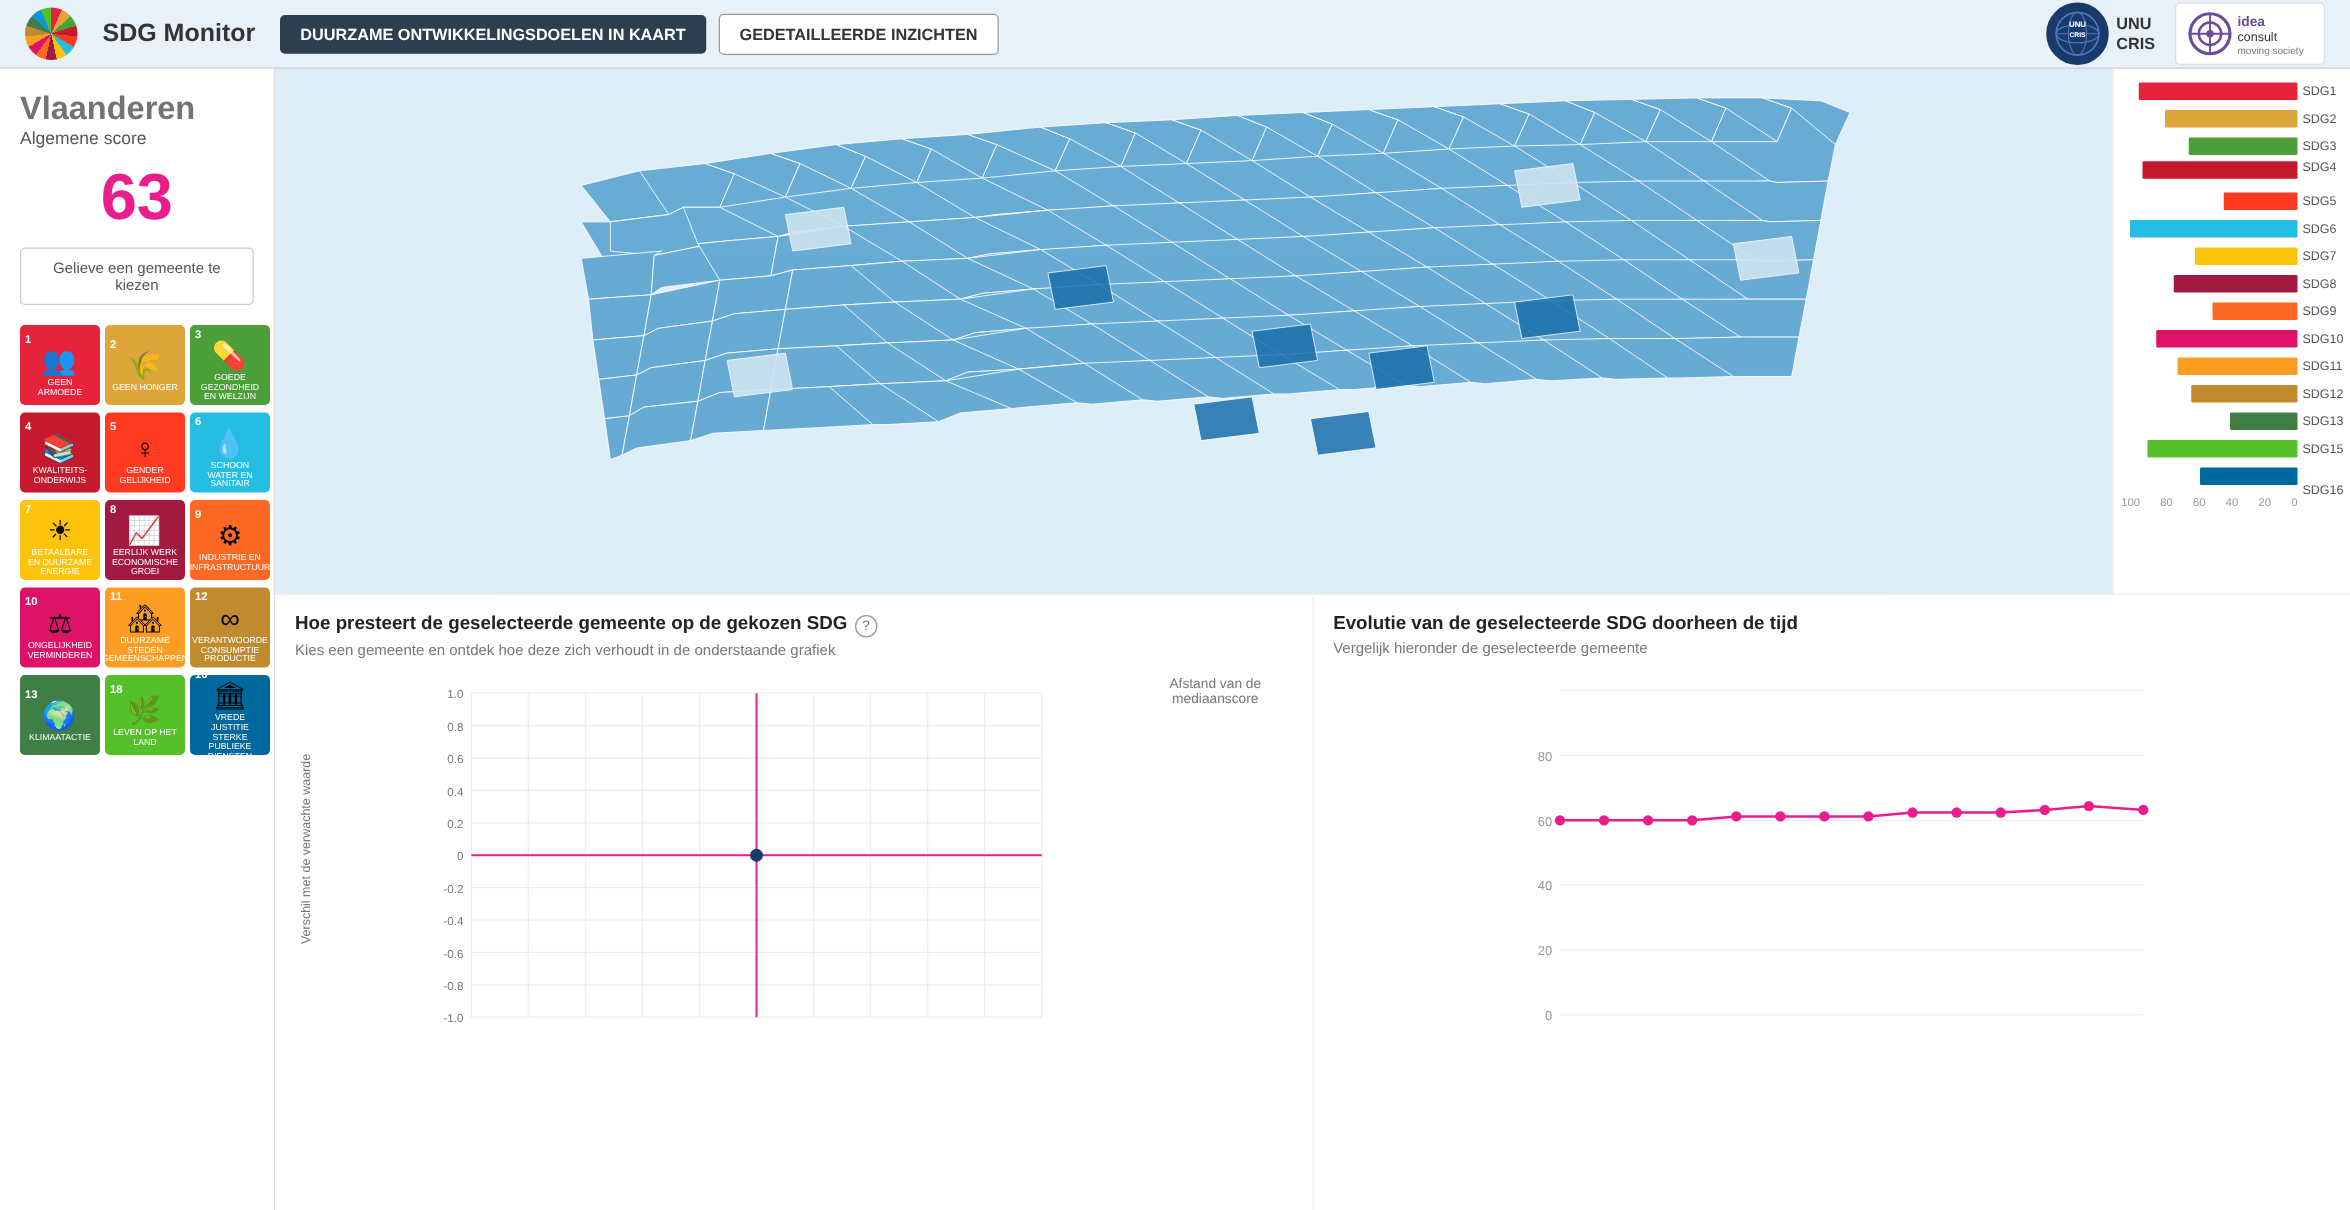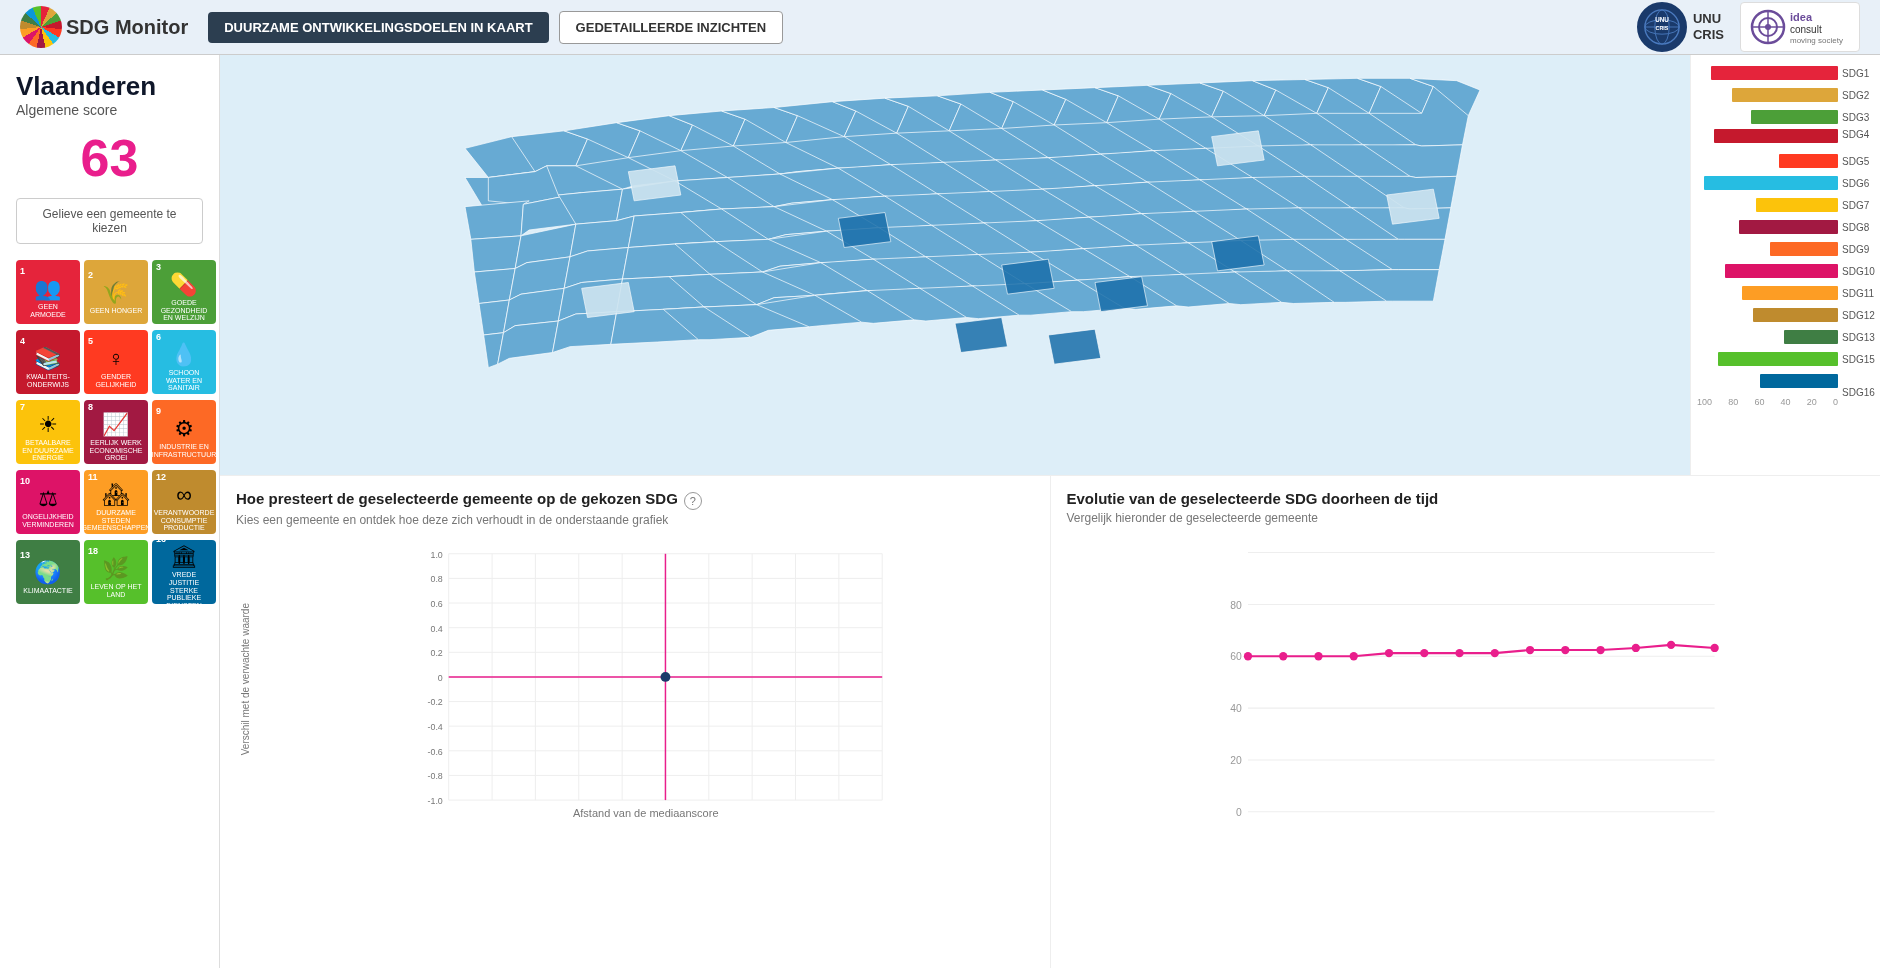--- a/index.html
+++ b/index.html
@@ -10,21 +10,21 @@
       background: #e8f0f8;
       height: 55px;
       display: flex;
       align-items: center;
       padding: 0 20px;
       border-bottom: 1px solid #ccc;
     }
     .header-logo {
       display: flex;
       align-items: center;
-      gap: 4px;
+      gap: 20px;
       margin-right: 20px;
     }
     .sdg-wheel {
       width: 42px; height: 42px;
       border-radius: 50%;
       background: conic-gradient(
         #e5243b 0deg 24deg,
         #dda63a 24deg 48deg,
         #4c9f38 48deg 72deg,
         #c5192d 72deg 96deg,
@@ -94,21 +94,21 @@
     }
 
     
     .sidebar {
       width: 220px;
       background: white;
       padding: 16px;
       flex-shrink: 0;
       border-right: 1px solid #ddd;
     }
-    .sidebar-region { font-size: 26px; font-weight: bold; color: #0f172a; }
+    .sidebar-region { font-size: 26px; font-weight: bold; color: #737373; }
     .sidebar-label { font-size: 14px; color: #555; margin-bottom: 8px; }
     .sidebar-score { font-size: 52px; font-weight: bold; color: #e91e8c; text-align: center; margin: 10px 0; }
     .gemeente-btn {
       width: 100%;
       padding: 8px;
       border: 1px solid #ccc;
       border-radius: 4px;
       background: white;
       font-size: 12px;
       color: #555;
@@ -617,21 +617,21 @@
           <span class="question-icon">?</span>
         </div>
         <div class="panel-subtitle">Kies een gemeente en ontdek hoe deze zich verhoudt in de onderstaande grafiek</div>
 
         <div style="display:flex; height:280px; gap:4px;">
 
           <div style="display:flex; flex-direction:column; align-items:center; justify-content:center; gap:0; width:18px;">
             <span style="writing-mode:vertical-rl; transform:rotate(180deg); font-size:10px; color:#777; white-space:nowrap;">Verschil met de verwachte waarde</span>
           </div>
 
-          <div style="flex:1; display:flex; flex-direction:column;">
+          <div style="flex:1; display:flex; ">
             <svg width="100%" height="100%" viewBox="0 0 500 270">
 
               <line x1="50" y1="15" x2="490" y2="15" stroke="#eee" stroke-width="1"></line>
               <line x1="50" y1="40" x2="490" y2="40" stroke="#eee" stroke-width="1"></line>
               <line x1="50" y1="65" x2="490" y2="65" stroke="#eee" stroke-width="1"></line>
               <line x1="50" y1="90" x2="490" y2="90" stroke="#eee" stroke-width="1"></line>
               <line x1="50" y1="115" x2="490" y2="115" stroke="#eee" stroke-width="1"></line>
               <line x1="50" y1="140" x2="490" y2="140" stroke="#eee" stroke-width="1"></line>
               <line x1="50" y1="165" x2="490" y2="165" stroke="#eee" stroke-width="1"></line>
               <line x1="50" y1="190" x2="490" y2="190" stroke="#eee" stroke-width="1"></line>

